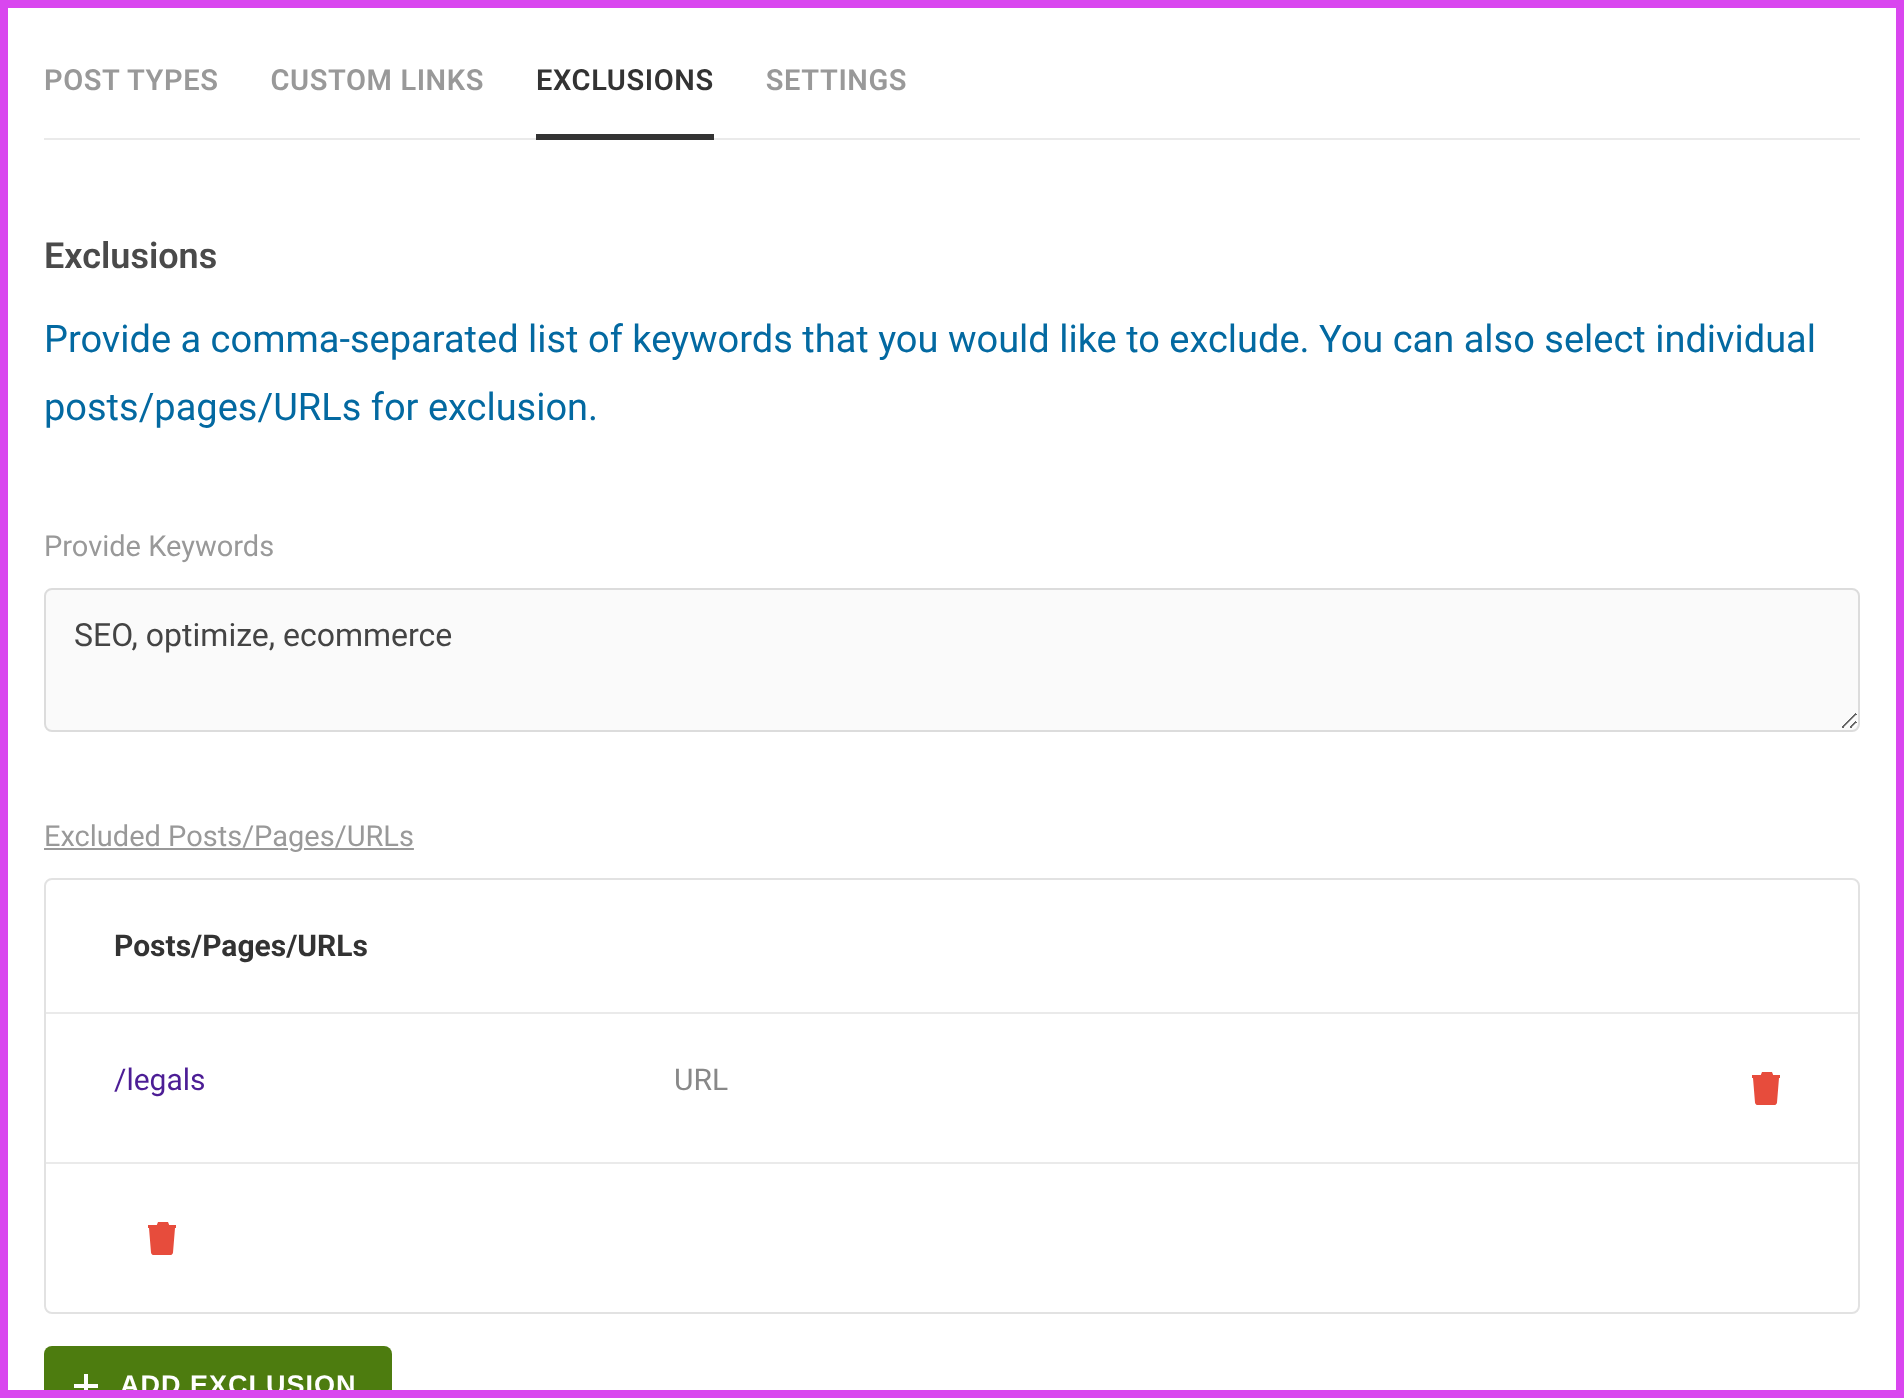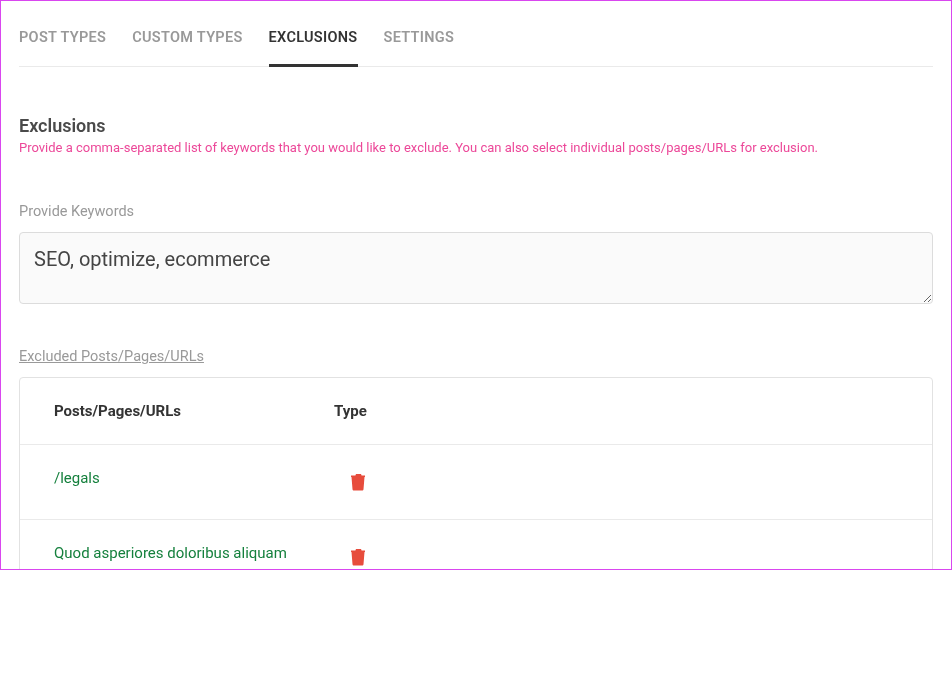--- a/index.html
+++ b/index.html
@@ -1,20 +1,20 @@
 <!DOCTYPE html>
 <html><head>
   <meta charset="utf-8">
   <style>
     * { box-sizing: border-box; margin: 0; padding: 0; }
     body { font-family: -apple-system, BlinkMacSystemFont, "Segoe UI", Roboto, Helvetica, Arial, sans-serif; background: #fff; }
     .panel {
       width: 952px;
-      height: 570px;
-      border: 1px solid #d946ef;
+      height: 699px;
+      border: 4px solid #d946ef;
       padding: 0 18px 18px 18px;
       overflow: hidden;
     }
     .tabs {
       display: flex;
       gap: 26px;
       border-bottom: 1px solid #eaeaea;
       margin-top: 2px;
     }
     .tab {
@@ -31,57 +31,58 @@
       color: #333;
       border-bottom: 3px solid #333;
     }
     .section-title {
       font-size: 18px;
       font-weight: 600;
       color: #4a4a4a;
       margin-top: 48px;
     }
     .section-desc {
-      font-size: 13px;
-      color: #ec4899;
+      font-size: 19px;
+      color: #0369a1;
+      margin-top: 14px;
       line-height: 1.8;
     }
     .field-label {
       font-size: 14.5px;
       color: #999;
       margin-top: 44px;
       margin-bottom: 12px;
     }
     .field-label.tight { margin-top: 40px; text-decoration: underline; }
     textarea.keywords {
       width: 100%;
       height: 72px;
       resize: vertical;
       border: 1px solid #dcdcdc;
       background: #fafafa;
       border-radius: 4px;
       padding: 12px 14px;
-      font-size: 20px;
+      font-size: 16px;
       color: #444;
       font-family: inherit;
       line-height: 1.4;
     }
     .table {
       border: 1px solid #e2e2e2;
       border-radius: 4px;
       overflow: hidden;
     }
     .row {
       display: flex;
       padding: 24px 34px;
       border-top: 1px solid #eaeaea;
     }
     .row:first-child { border-top: none; }
     .row.header .cell { font-weight: 700; color: #333; font-size: 15px;}
-    .cell { font-size: 15px; color: #15803d; }
+    .cell { font-size: 15px; color: #4c1d95; }
     .cell.name { flex: 0 0 280px; }
     .row.header .cell.name,
     .row.header .cell.type { color:#333; }
     .row:not(.header) .cell.type { color:#888; }
     .cell.type { flex: 1; }
     .cell.actions { flex: 0 0 36px; display:flex; justify-content:flex-end; }
     .trash-btn {
       background: none; border: none; cursor: pointer; padding: 4px;
       color: #e74c3c;
     }
@@ -103,51 +104,50 @@
     }
     .add-btn svg { width: 14px; height: 14px; }
   </style>
 </head>
 <body>
 
 <div class="panel">
 
   <div class="tabs">
     <div class="tab">POST TYPES</div>
-    <div class="tab">CUSTOM TYPES</div>
+    <div class="tab">CUSTOM LINKS</div>
     <div class="tab active">EXCLUSIONS</div>
     <div class="tab">SETTINGS</div>
   </div>
 
   <h2 class="section-title">Exclusions</h2>
   <p class="section-desc">Provide a comma-separated list of keywords that you would like to exclude. You can also select individual posts/pages/URLs for exclusion.</p>
 
   <div class="field-label">Provide Keywords</div>
   <textarea class="keywords" style="">SEO, optimize, ecommerce</textarea>
 
   <div class="field-label tight">Excluded Posts/Pages/URLs</div>
 
   <div class="table">
     <div class="row header">
       <div class="cell name">Posts/Pages/URLs</div>
-      <div class="cell type">Type</div>
       <div class="cell actions"></div>
     </div>
     <div class="row">
       <div class="cell name">/legals</div>
+      <div class="cell type">URL</div>
       <div class="cell actions">
         <button class="trash-btn">
           <svg viewBox="0 0 16 18" fill="currentColor">
             <path d="M1.5 4h13l-1 12.2c-.05.72-.65 1.3-1.37 1.3H3.87c-.72 0-1.32-.58-1.37-1.3L1.5 4zm3.5-3h6l.6 1.5H15V4H1V2.5h4.4L6 1z"></path>
           </svg>
         </button>
       </div>
     </div>
     <div class="row">
-      <div class="cell name">Quod asperiores doloribus aliquam</div>
       <div class="cell actions">
         <button class="trash-btn">
           <svg viewBox="0 0 16 18" fill="currentColor">
             <path d="M1.5 4h13l-1 12.2c-.05.72-.65 1.3-1.37 1.3H3.87c-.72 0-1.32-.58-1.37-1.3L1.5 4zm3.5-3h6l.6 1.5H15V4H1V2.5h4.4L6 1z"></path>
           </svg>
         </button>
       </div>
     </div>
   </div>
 

